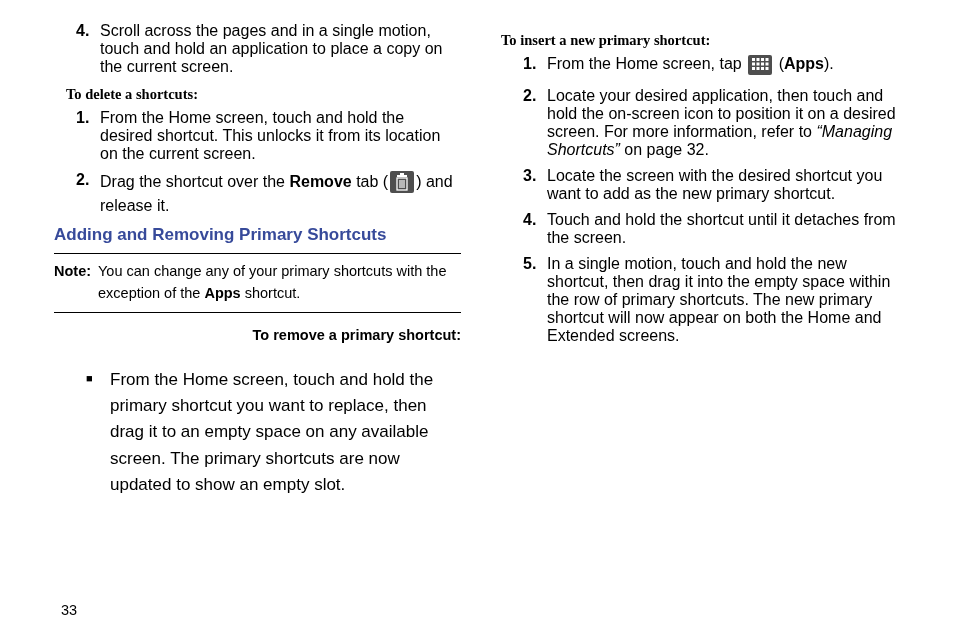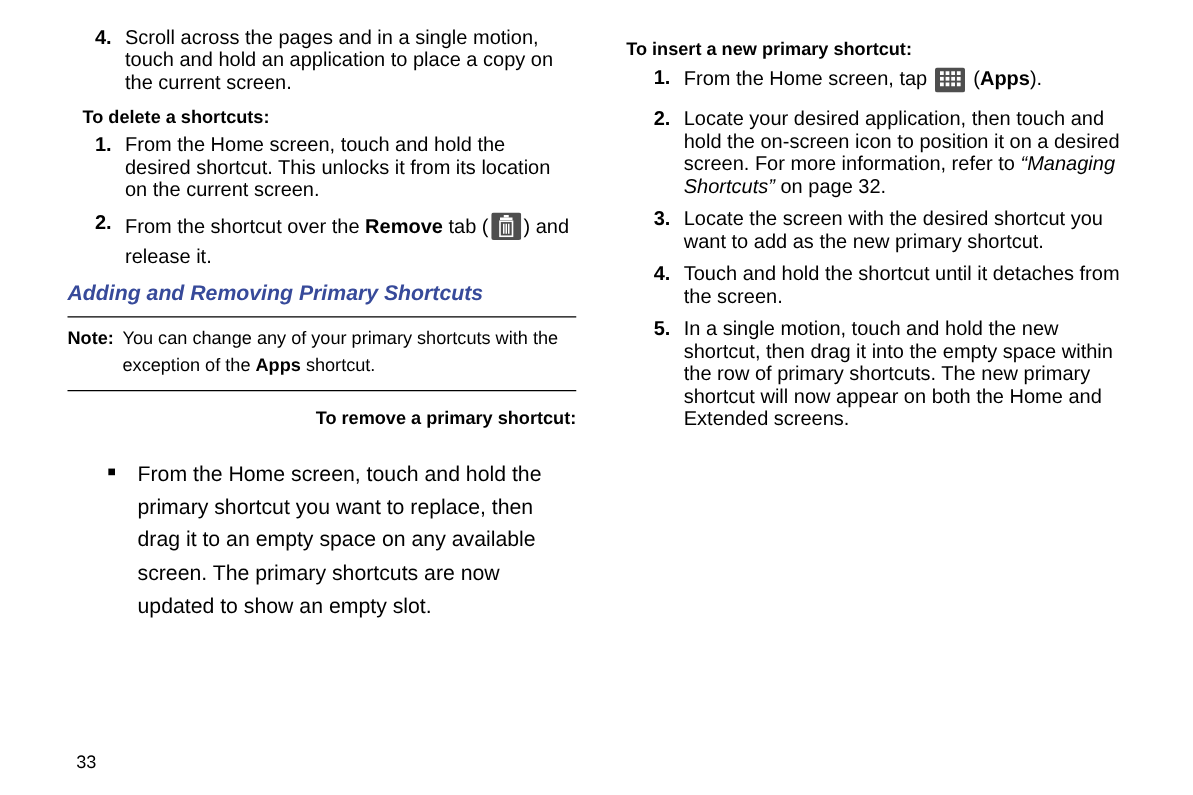--- a/index.html
+++ b/index.html
@@ -34,31 +34,31 @@
     flex: 0 0 24px;
     font-weight: bold;
   }
   .num-item .txt {
     flex: 1;
   }
   .sub-head {
     font-weight: bold;
     font-size: 14.5px;
     margin: 10px 0 6px 12px;
+    font-family: Liberation Serif, serif;
   }
   .sub-head2 {
     font-weight: bold;
     font-size: 14.5px;
     margin: 10px 0 24px 20px;
     text-align: right;
   }
   .section-title {
     color: #374a9a;
     font-weight: bold;
-    font-style: italic;
     font-size: 17px;
     margin: 10px 0 6px 0;
   }
   .note-box {
     border-top: 1.5px solid #000;
     border-bottom: 1.5px solid #000;
     padding: 7px 0;
     margin: 8px 0 14px 0;
   }
   .note-box .note-row {
@@ -116,21 +116,21 @@
       <div class="sub-head">To delete a shortcuts:</div>
 
       <div class="num-item">
         <div class="num">1.</div>
         <div class="txt">From the Home screen, touch and hold the desired shortcut. This unlocks it from its location on the current screen.</div>
       </div>
 
       <div class="num-item">
         <div class="num">2.</div>
         <div class="txt">
-          <span>From the shortcut over the </span><span class="b">Remove</span><span> tab (</span><span class="icon"><svg width="24" height="22" viewBox="0 0 24 22">
+          <span>Drag the shortcut over the </span><span class="b">Remove</span><span> tab (</span><span class="icon"><svg width="24" height="22" viewBox="0 0 24 22">
                 <rect x="0" y="0" width="24" height="22" rx="2" fill="#4e4e4e"></rect>
                 <rect x="7" y="4" width="10" height="2" fill="#fff"></rect>
                 <rect x="10" y="2" width="4" height="2" fill="#fff"></rect>
                 <rect x="7" y="7" width="10" height="12" fill="none" stroke="#fff" stroke-width="1.3"></rect>
                 <line x1="10" y1="9" x2="10" y2="17" stroke="#fff" stroke-width="1.2"></line>
                 <line x1="12" y1="9" x2="12" y2="17" stroke="#fff" stroke-width="1.2"></line>
                 <line x1="14" y1="9" x2="14" y2="17" stroke="#fff" stroke-width="1.2"></line>
               </svg></span><span>) and release it.</span>
         </div>
       </div>

